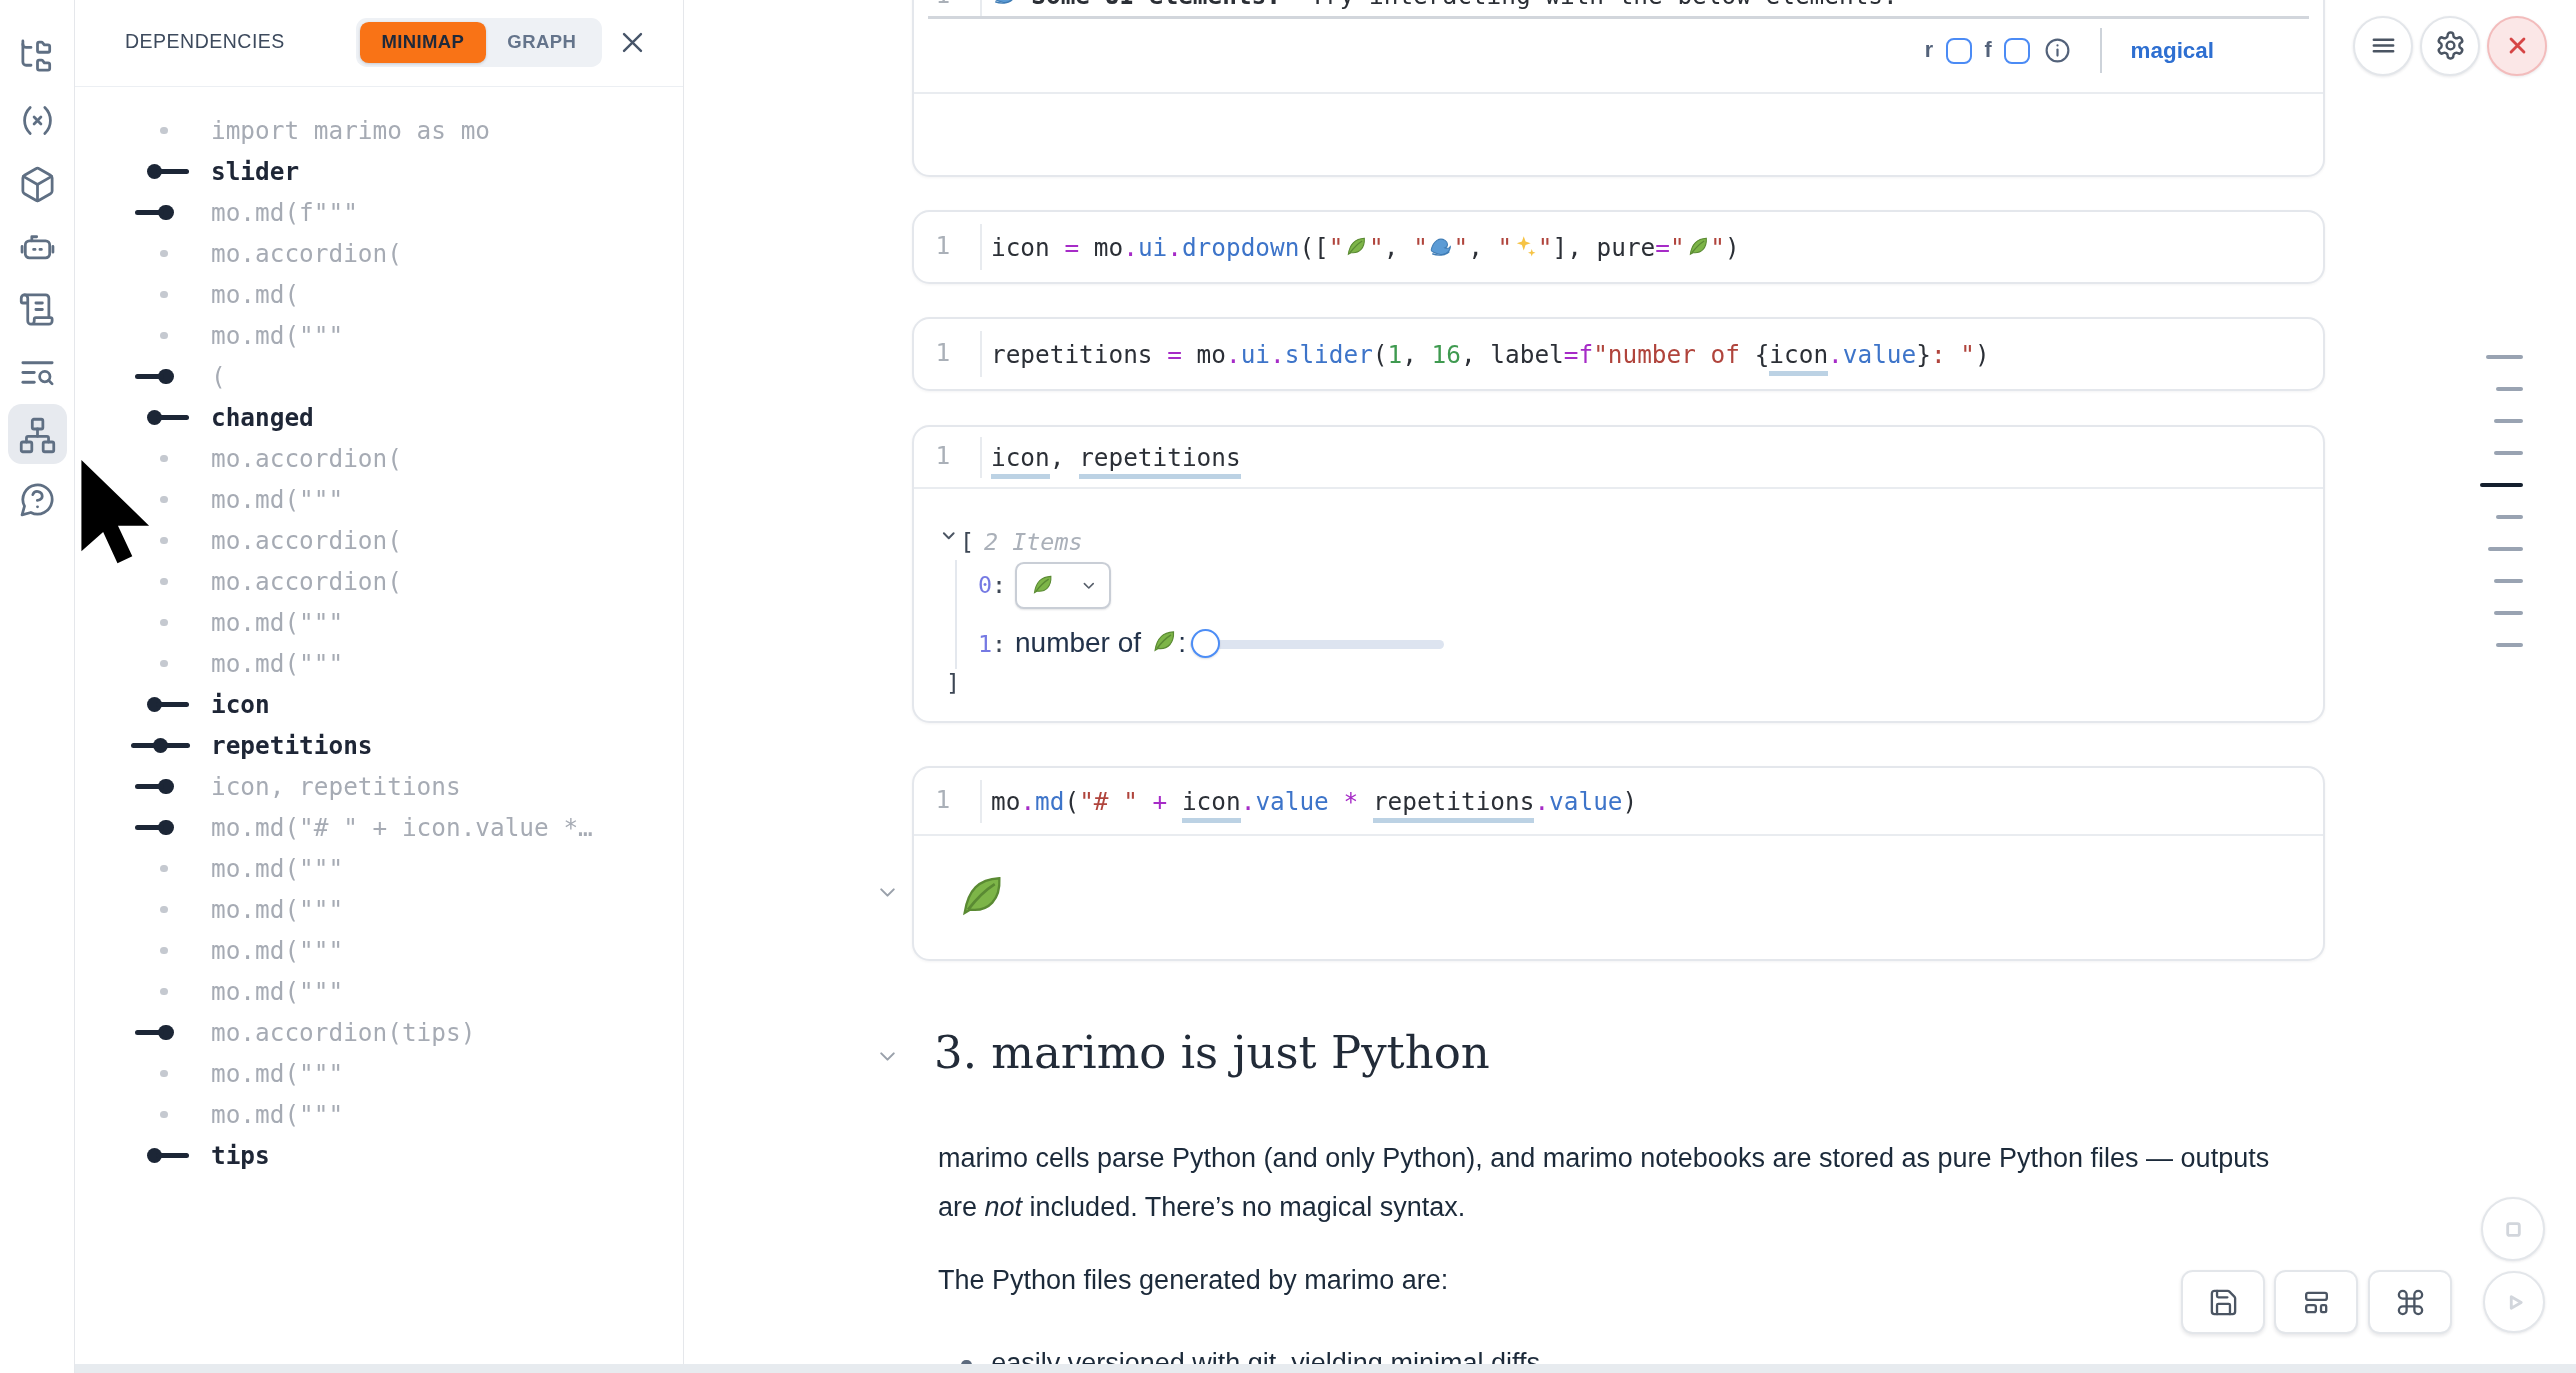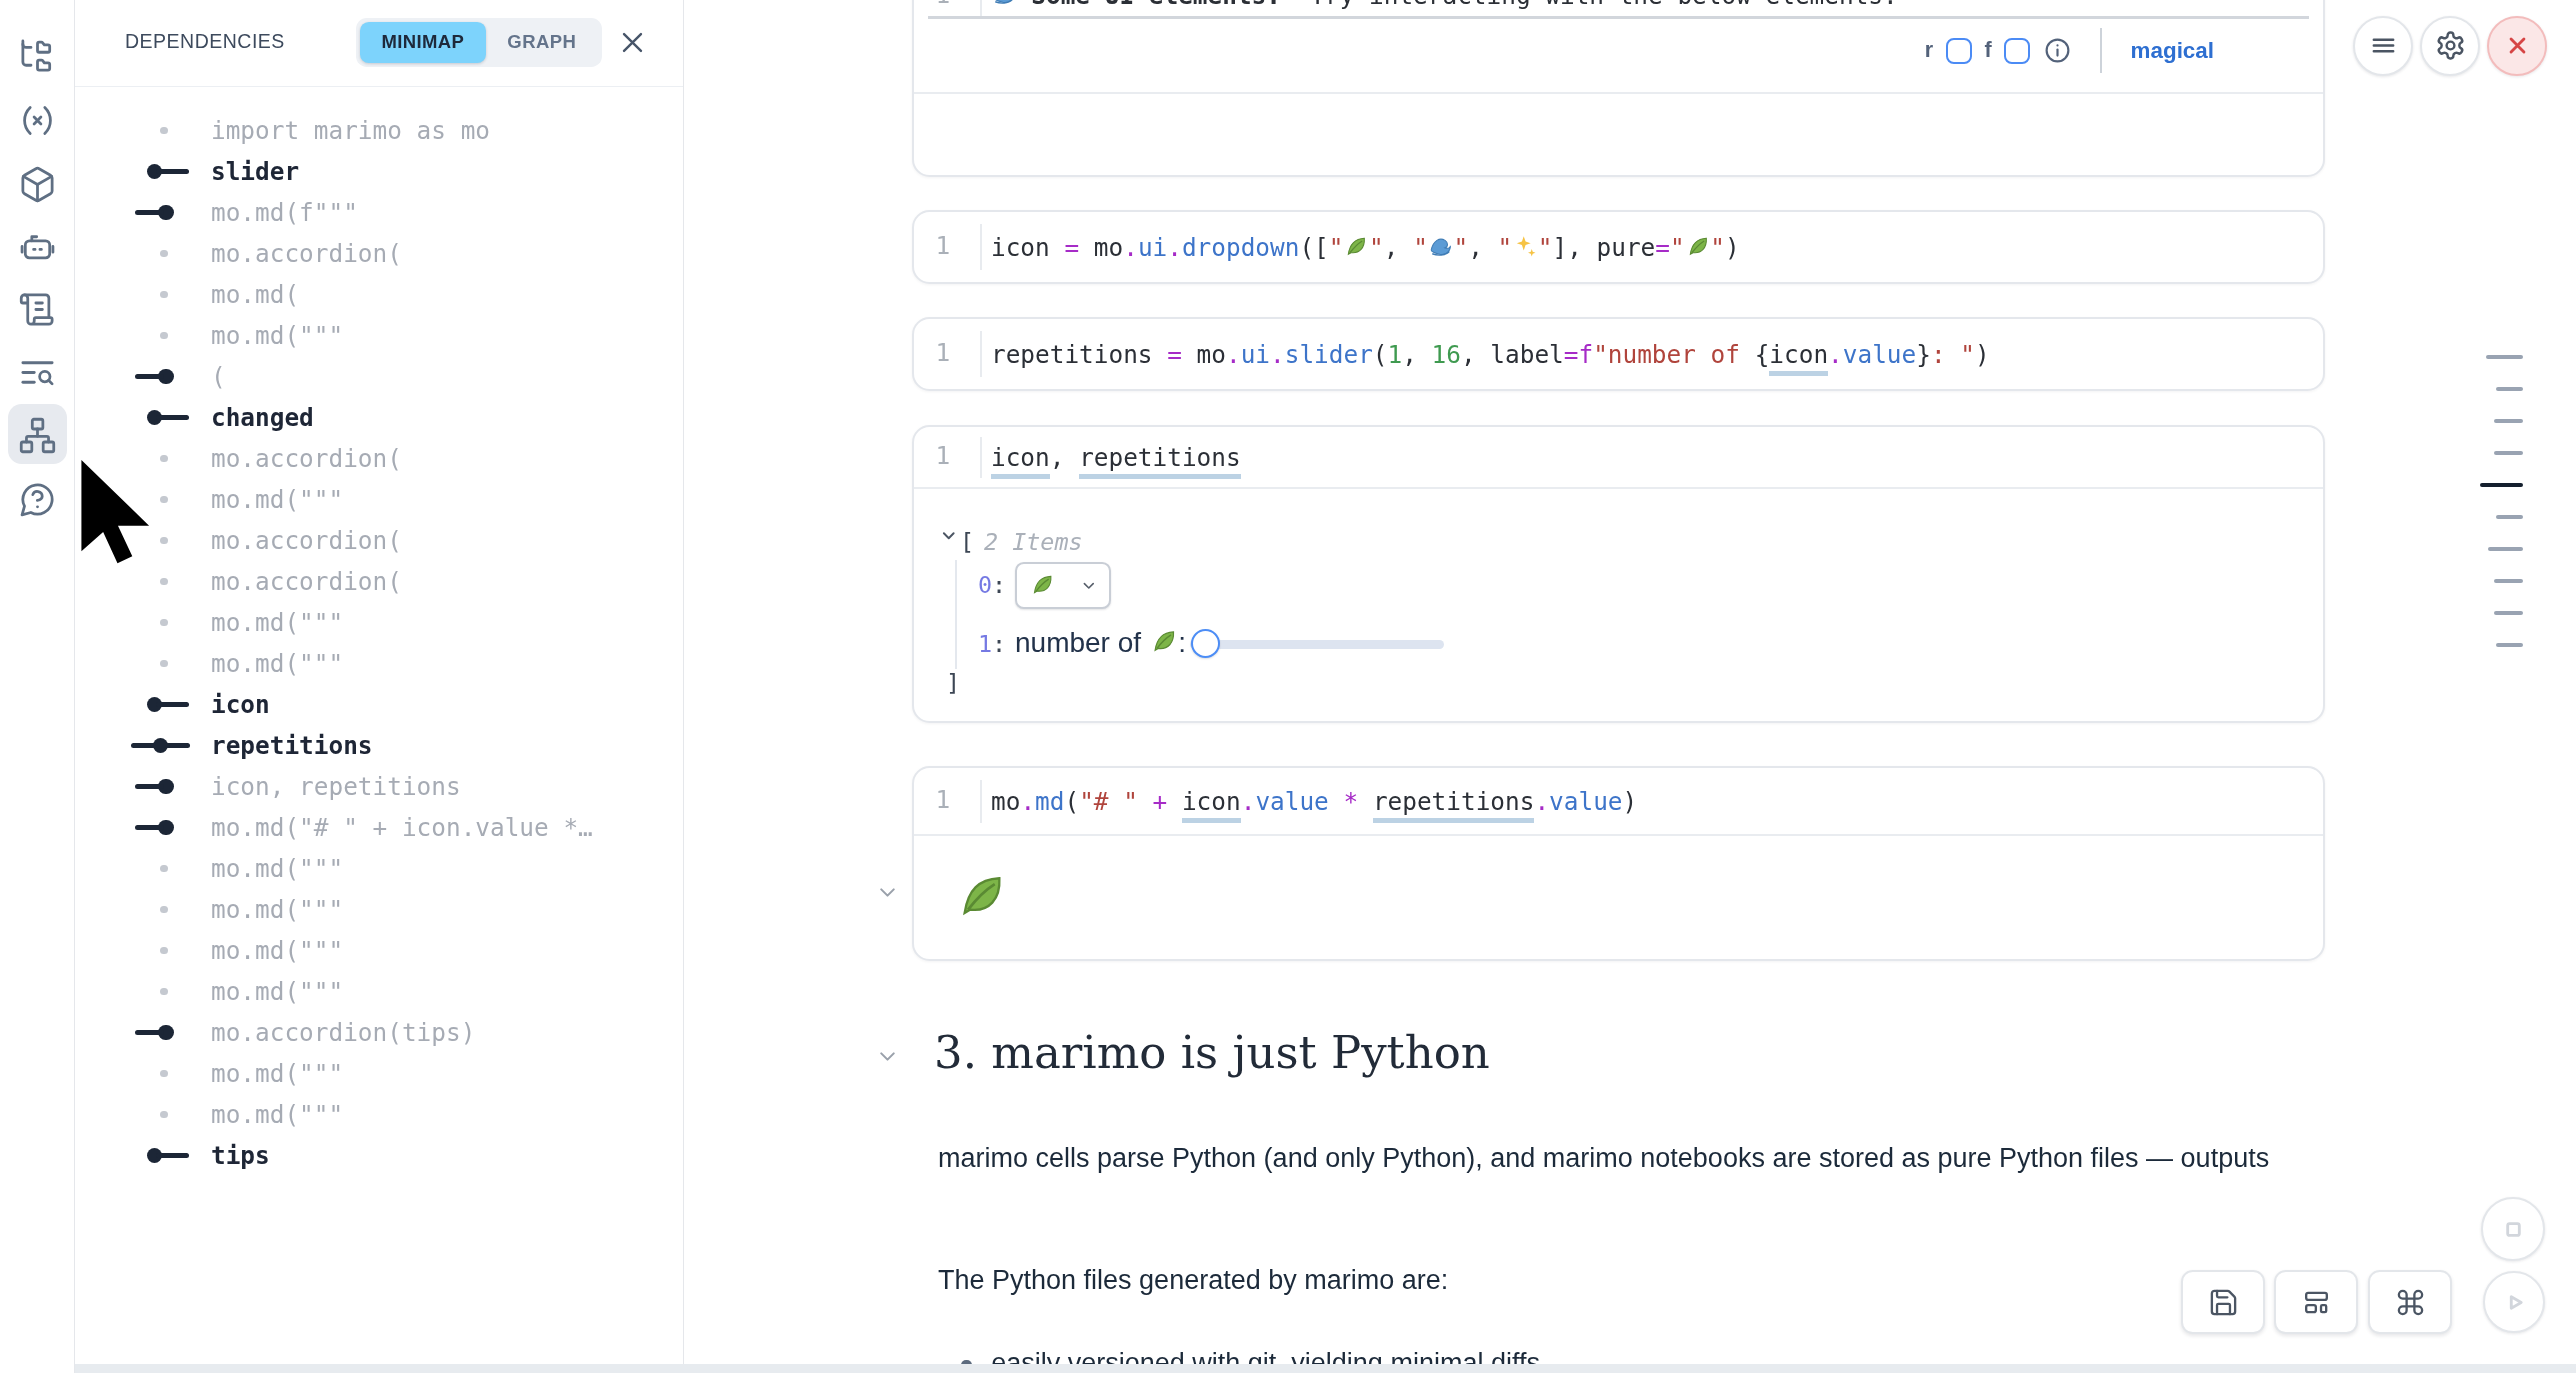--- a/index.html
+++ b/index.html
@@ -14,21 +14,21 @@
   .rail-btn{position:absolute;left:17.6px;width:39px;height:39px;color:#5f6f83}
   .rail-btn svg{width:39px;height:39px;stroke:currentColor;fill:none;stroke-width:1.7;stroke-linecap:round;stroke-linejoin:round}
   .rail-active-bg{position:absolute;left:7.8px;top:404px;width:59px;height:60px;background:#e7eaef;border-radius:13.7px}
 
   
   #panel{position:absolute;left:75px;top:0;width:608px;height:1374px;background:#fff;border-right:1px solid #e5e7eb;z-index:4}
   #panel-header{position:relative;height:86px;border-bottom:1px solid #eceff3}
   #panel-title{position:absolute;left:50px;top:30px;font-size:19.5px;font-weight:400;letter-spacing:0.5px;color:#3d4a5d}
   #seg{position:absolute;left:281px;top:17.6px;height:49px;background:#eef1f5;border-radius:10.7px;display:flex;align-items:center;padding:0 3.9px;box-sizing:border-box}
   .seg-tab{height:41px;display:flex;align-items:center;padding:0 21.5px;border-radius:8.8px;font-size:18.5px;font-weight:700;letter-spacing:0.4px;color:#64748b;cursor:pointer}
-  .seg-tab.active{background:#7dd3fc;color:#1e293b;box-shadow:0 1px 2.9px rgba(15,23,42,.18)}
+  .seg-tab.active{background:#f97316;color:#1e293b;box-shadow:0 1px 2.9px rgba(15,23,42,.18)}
   #panel-close{position:absolute;left:543px;top:28px;width:29px;height:29px;color:#475569}
   #panel-close svg{width:29px;height:29px;stroke:currentColor;stroke-width:2;fill:none;stroke-linecap:round}
 
   #mm-list{position:absolute;left:0;top:110px;right:1px}
   .mm-row{position:relative;height:41px;display:flex;align-items:center}
   .mm-label{margin-left:136px;font-family:"DejaVu Sans Mono",monospace;font-size:24.4px;white-space:pre}
   .muted{color:#a6abb4}
   .strong{color:#1e2636;font-weight:700}
   .mk{position:absolute;left:56px;top:0;width:98px;height:41px}
   .mk::before,.mk::after{content:"";position:absolute}
@@ -450,20 +450,21 @@
   </div>
 <div class="out-chevron" id="chev-section">
     <svg viewBox="0 0 24 24">
       <polyline points="6,9 12,15 18,9"></polyline>
     </svg>
   </div>
 
 <h2 id="sec-heading" style="margin:0;font-weight:500">3. marimo is just Python</h2>
 <div id="sec-p1">
   <div>marimo cells parse Python (and only Python), and marimo notebooks are stored as pure Python files — outputs</div>
+  <div><span>are </span><i>not</i><span> included. There’s no magical syntax.</span></div>
 </div>
 <div id="sec-p2">The Python files generated by marimo are:</div>
 <div id="sec-bullet">
   <span class="dot"></span>
   <span>easily versioned with git, yielding minimal diffs</span>
 </div>
 
 <div id="scroll-mm">
 
 <div class="dash w38"></div>

